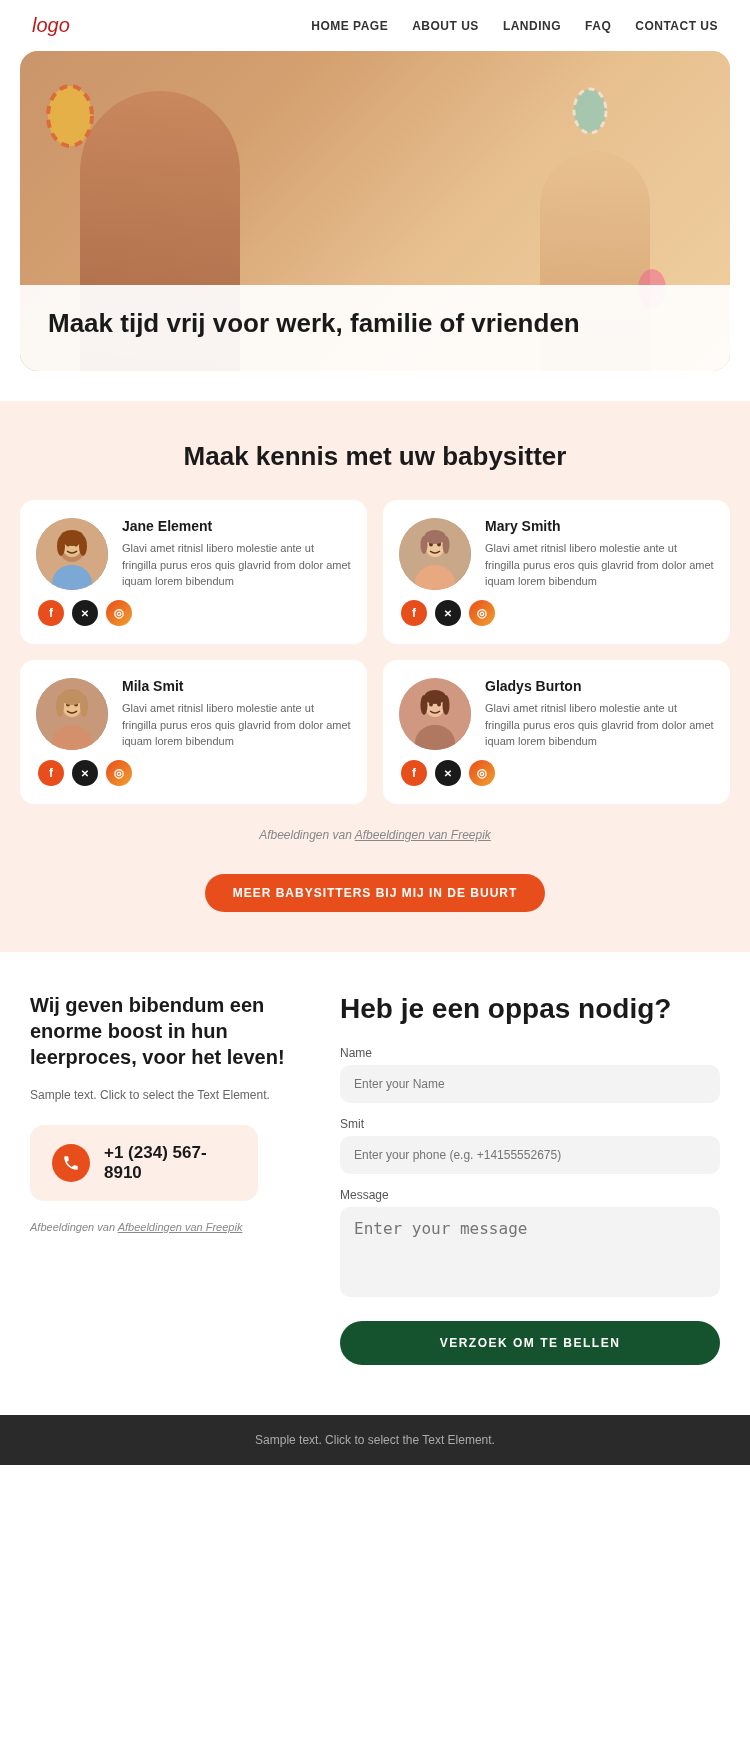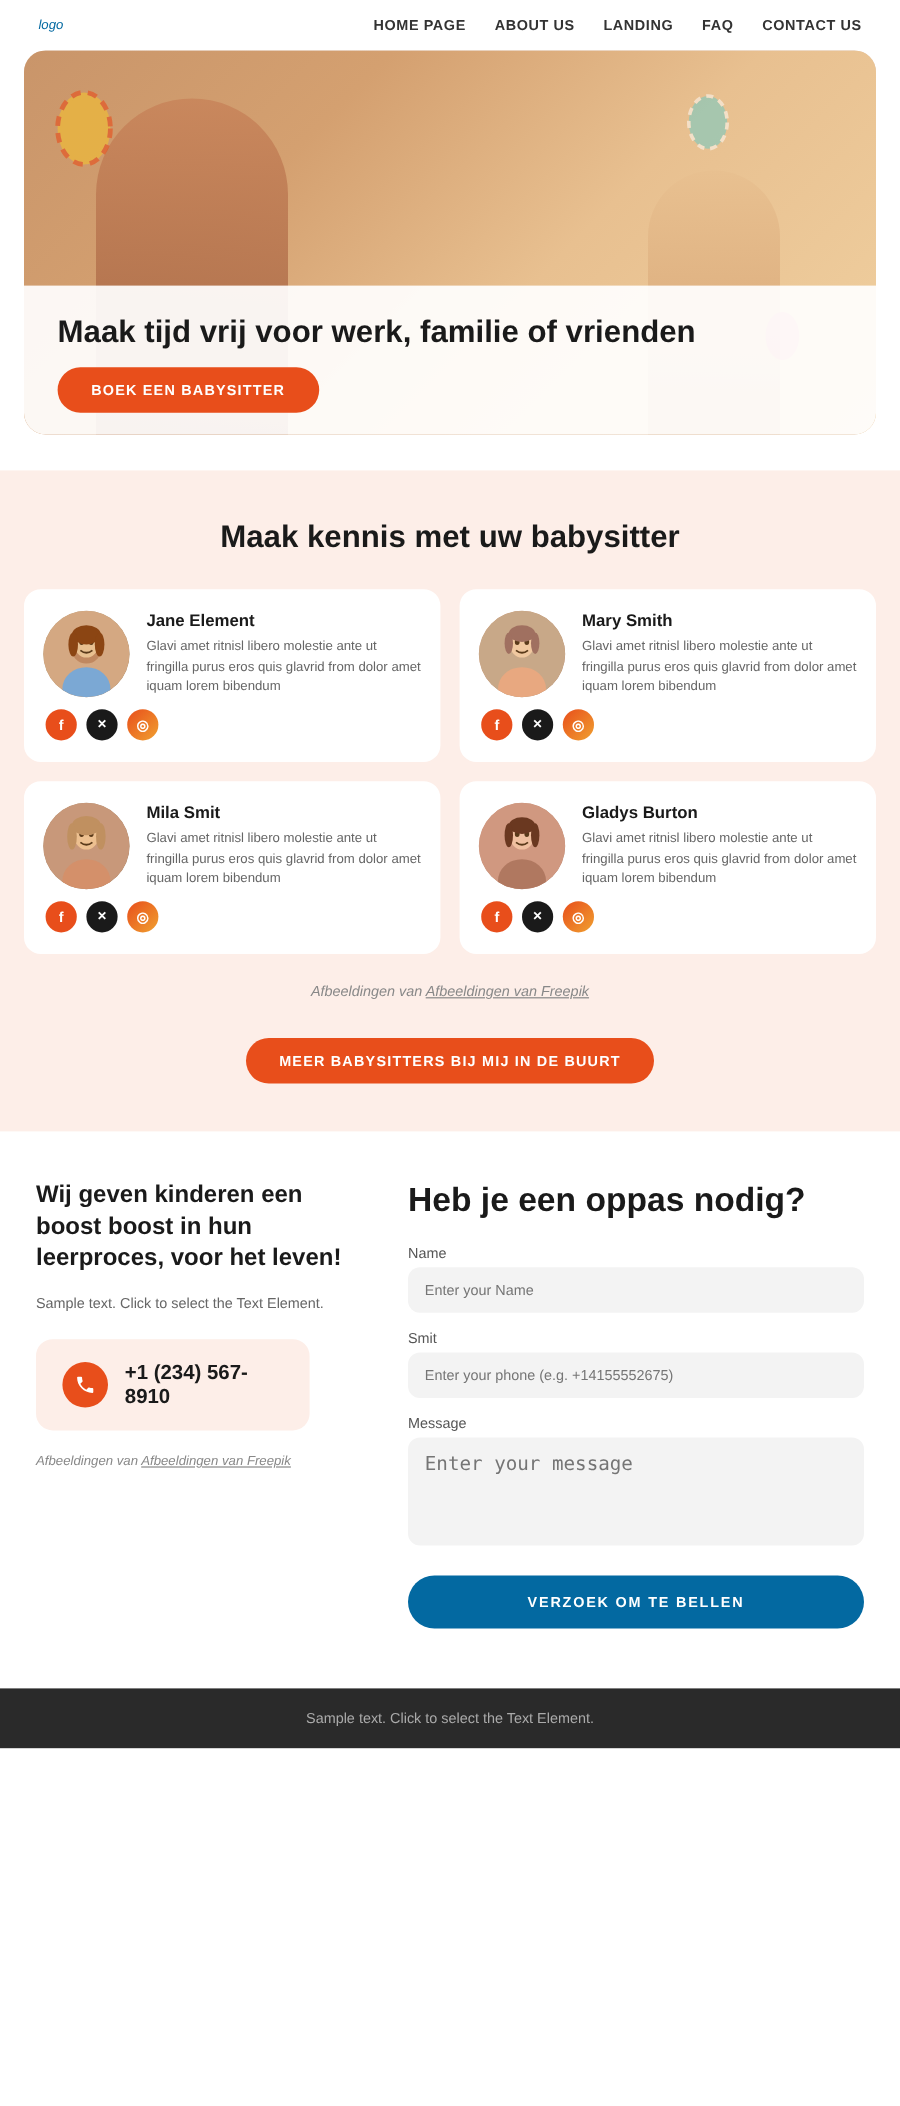--- a/index.html
+++ b/index.html
@@ -3,21 +3,21 @@
   <meta charset="utf-8">
   <style>
     * { box-sizing: border-box; margin: 0; padding: 0; }
     body { font-family: 'Arial', sans-serif; background: #fff; width: 750px; }
 
     
     nav {
       display: flex; align-items: center; justify-content: space-between;
       padding: 14px 32px; background: #fff;
     }
-    .nav-logo { font-size: 11px; color: #0369a1; font-style: italic; }
+    .nav-logo { font-size: 20px; color: #b91c1c; font-style: italic; }
     .nav-links { display: flex; gap: 24px; }
     .nav-link {
       font-size: 12px; font-weight: 600; color: #333; text-transform: uppercase;
       letter-spacing: 0.5px; text-decoration: none; cursor: pointer;
     }
 
     
     .hero {
       position: relative; margin: 0 20px 0 20px; border-radius: 18px; overflow: hidden;
       height: 320px; background: #e0c8b8;
@@ -145,21 +145,21 @@
       width: 100%; border: none; border-radius: 10px;
       background: #f3f3f3; padding: 12px 14px; font-size: 12px; color: #888;
       outline: none;
     }
     .form-textarea {
       width: 100%; border: none; border-radius: 10px;
       background: #f3f3f3; padding: 12px 14px; font-size: 16px; color: #888;
       outline: none; height: 90px; resize: none;
     }
     .btn-submit {
-      width: 100%; background: #0369a1; color: #fff; border: none;
+      width: 100%; background: #14532d; color: #fff; border: none;
       border-radius: 30px; padding: 15px; font-size: 12px; font-weight: 700;
       letter-spacing: 1.5px; text-transform: uppercase; cursor: pointer;
       margin-top: 6px;
     }
 
     
     footer {
       background: #2a2a2a; color: #aaa; text-align: center;
       padding: 18px; font-size: 12px; margin-top: 10px;
     }
@@ -192,21 +192,20 @@
       <svg style="position:absolute;top:30px;right:120px;opacity:0.5" width="40" height="55" viewBox="0 0 40 55">
         <ellipse cx="20" cy="30" rx="16" ry="22" fill="#6cc"></ellipse>
         <ellipse cx="20" cy="30" rx="16" ry="22" fill="none" stroke="#fff" stroke-width="3" stroke-dasharray="6 5"></ellipse>
       </svg>
       <svg style="position:absolute;bottom:60px;right:60px;opacity:0.5" width="35" height="48" viewBox="0 0 35 48">
         <ellipse cx="17" cy="26" rx="14" ry="20" fill="#f06090"></ellipse>
       </svg>
     </div>
     <div class="hero-overlay">
       <h1 class="hero-title">Maak tijd vrij voor werk, familie of vrienden</h1>
-      <button class="btn-orange">BOEK EEN BABYSITTER</button>
     </div>
   </div>
 </section>
 
 <section class="babysitter-section">
   <h2 class="section-title">Maak kennis met uw babysitter</h2>
   <div class="cards-grid">
 
     <div class="babysitter-card">
       <div class="card-top">
@@ -323,21 +322,21 @@
   <p class="freepik-note">
     <em>Afbeeldingen van <u>Afbeeldingen van Freepik</u></em>
   </p>
   <div class="btn-center">
     <button class="btn-orange">MEER BABYSITTERS BIJ MIJ IN DE BUURT</button>
   </div>
 </section>
 
 <section class="contact-section">
   <div class="contact-left">
-    <h3 class="contact-left-title">Wij geven kinderen een boost boost in hun leerproces, voor het leven!</h3>
+    <h3 class="contact-left-title">Wij geven bibendum een enorme boost in hun leerproces, voor het leven!</h3>
     <p class="contact-left-text">Sample text. Click to select the Text Element.</p>
     <div class="phone-box">
       <div class="phone-icon-wrap">
         <svg width="18" height="18" viewBox="0 0 24 24" fill="white">
           <path d="M6.6 10.8c1.4 2.8 3.8 5.1 6.6 6.6l2.2-2.2c.3-.3.7-.4 1-.2 1.1.4 2.3.6 3.6.6.6 0 1 .4 1 1V20c0 .6-.4 1-1 1-9.4 0-17-7.6-17-17 0-.6.4-1 1-1h3.5c.6 0 1 .4 1 1 0 1.3.2 2.5.6 3.6.1.3 0 .7-.2 1L6.6 10.8z"></path>
         </svg>
       </div>
       <span class="phone-number">+1 (234) 567-8910</span>
     </div>
     <p class="freepik-note-left">

